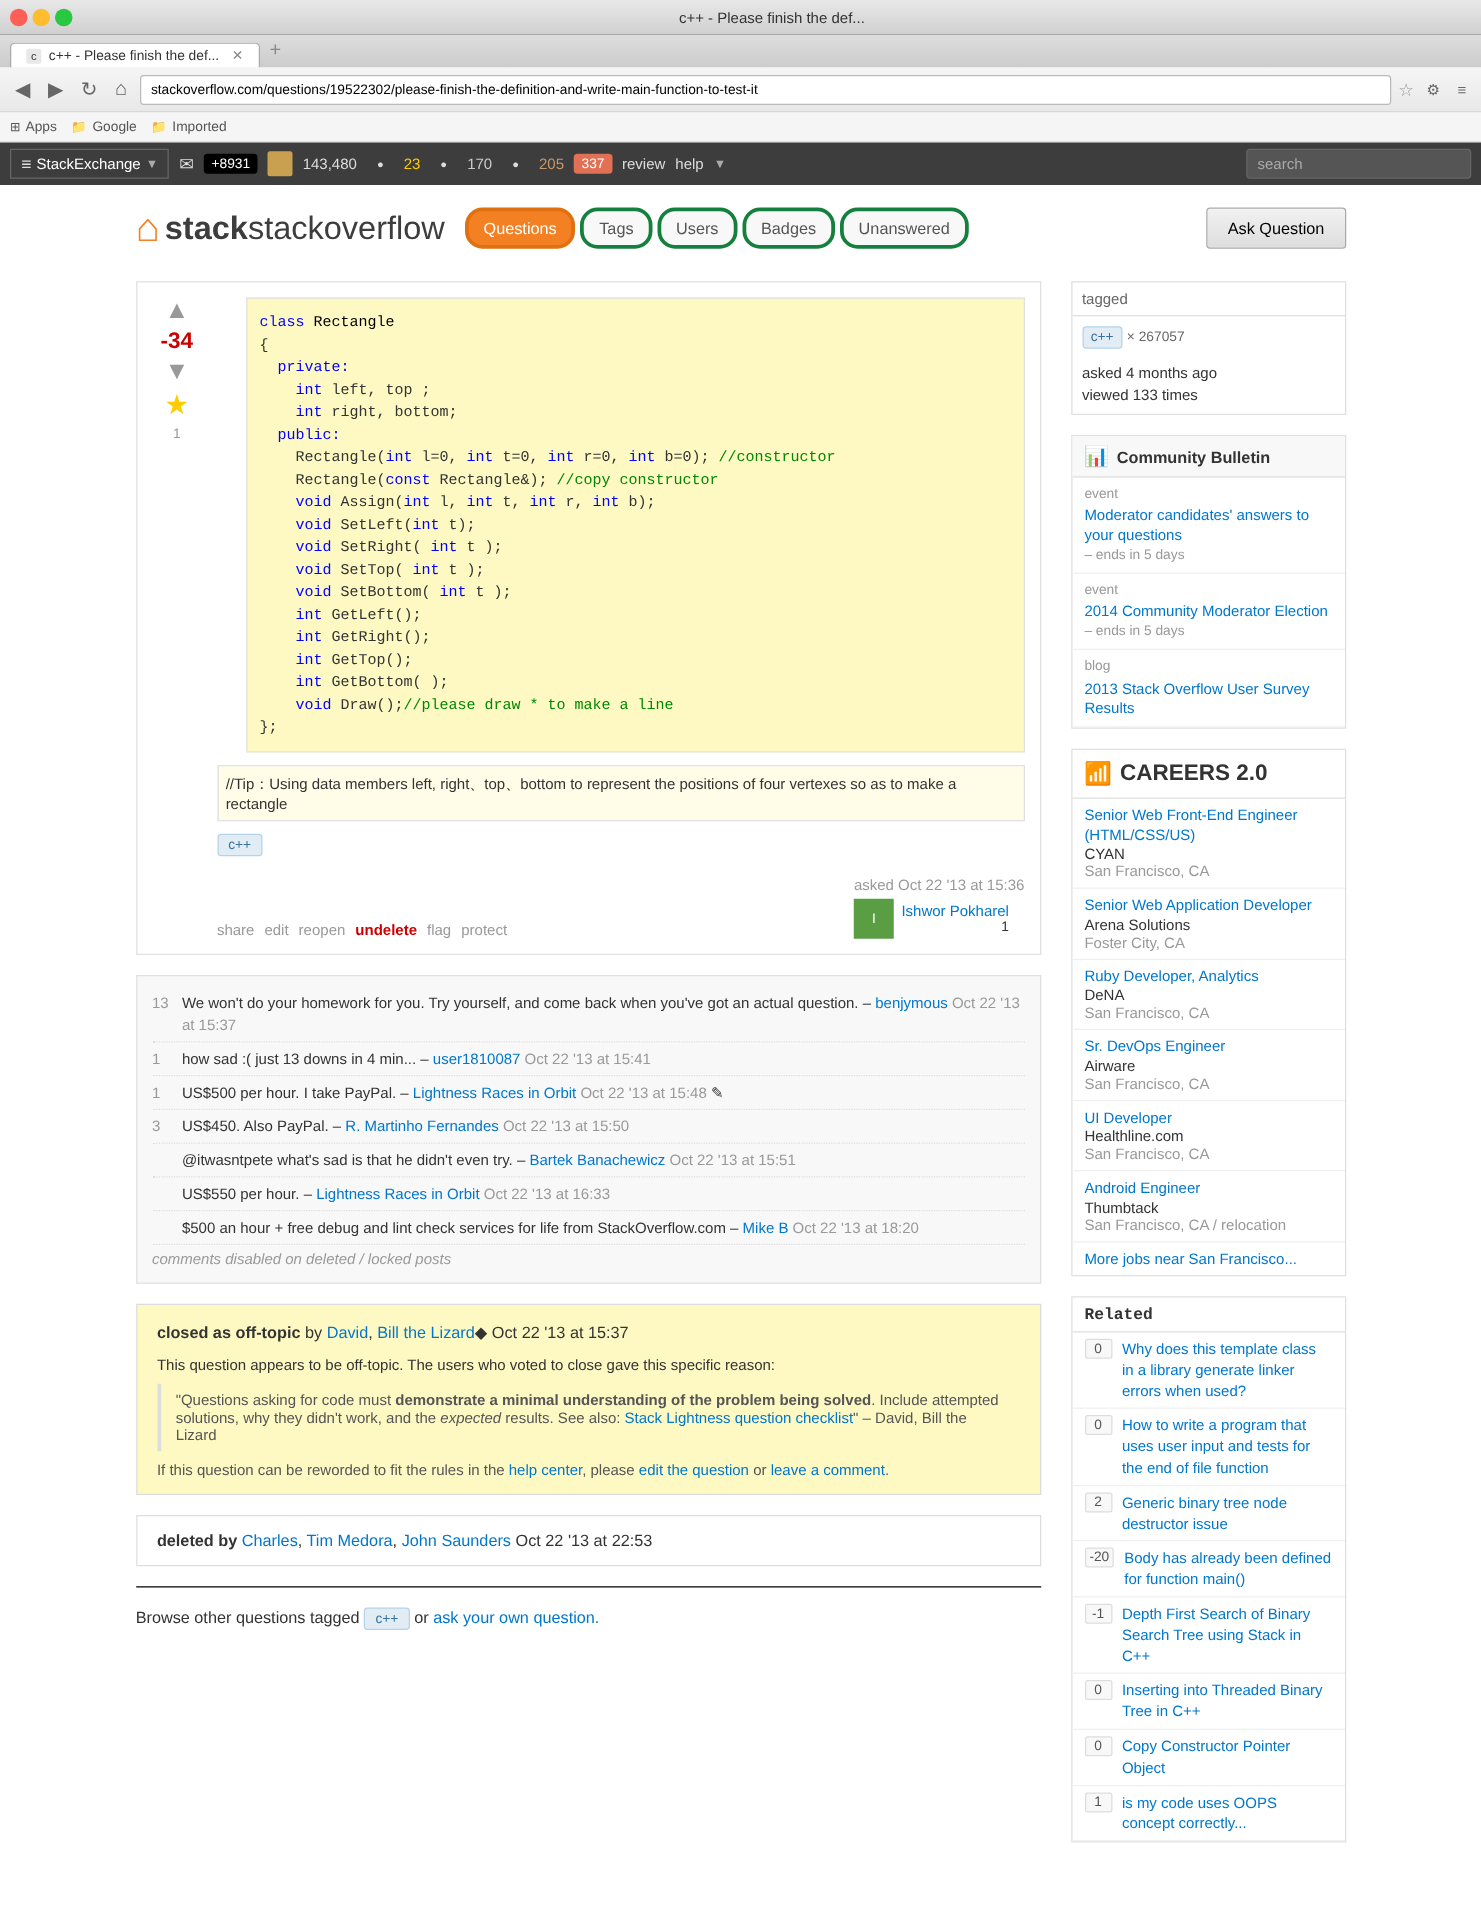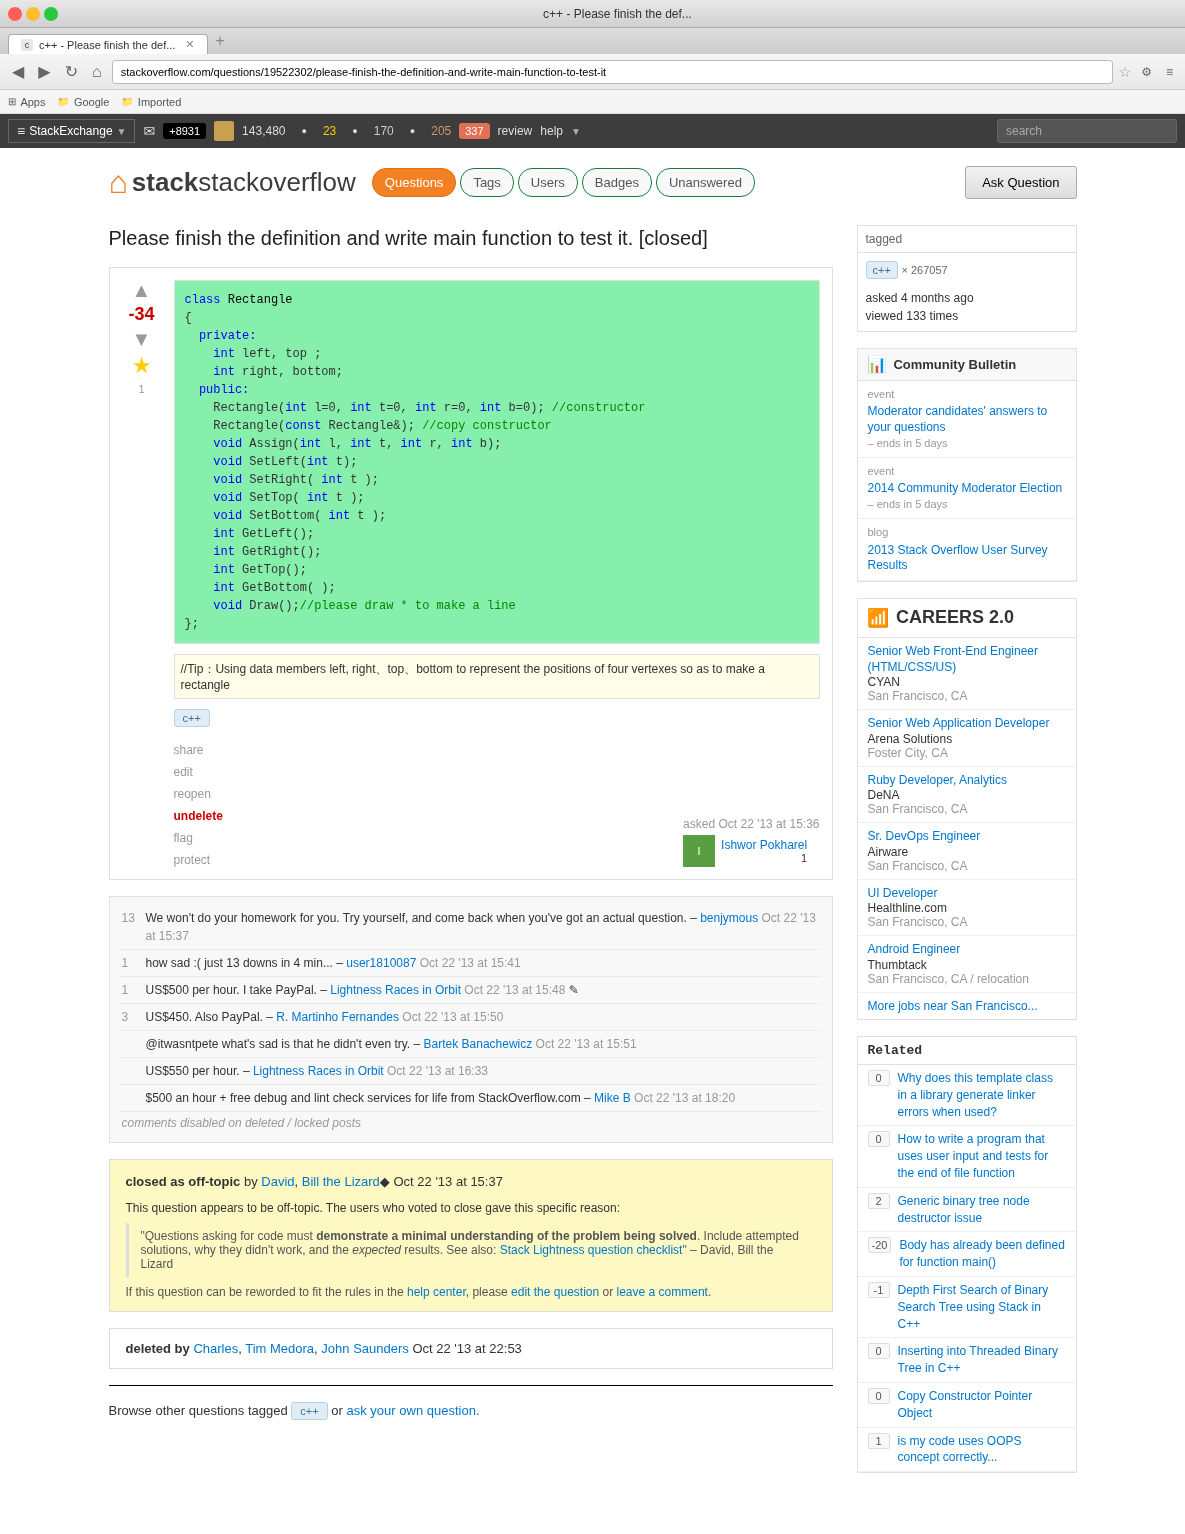--- a/index.html
+++ b/index.html
@@ -151,21 +151,21 @@
     .logo-icon { font-size: 32px; color: #f48024; }
     .logo-text { font-size: 26px; font-weight: normal; color: #3d3d3d; }
 
     .so-main-nav {
       display: flex;
       gap: 4px;
       align-items: center;
     }
     .nav-btn-so {
       padding: 6px 12px;
-      border: 1px solid #15803d;
+      border: 3px solid #15803d;
       border-radius: 14px;
       background: #f8f8f8;
       font-size: 13px;
       cursor: pointer;
       color: #555;
     }
     .nav-btn-so.active {
       background: #f48024;
       color: #fff;
       border-color: #e07010;
@@ -221,28 +221,29 @@
       color: #999;
       line-height: 1;
     }
     .vote-count { font-size: 18px; color: #555; font-weight: bold; }
     .vote-count.negative { color: #c00; }
     .fav-star { color: #ffcc00; font-size: 22px; cursor: pointer; }
     .fav-count { font-size: 11px; color: #999; }
 
     .question-content { flex: 1; }
     .code-block {
-      background: #86efac;
+      background: #fef9c3;
       border: 1px solid #e0e0e0;
       padding: 10px;
       font-family: 'Courier New', monospace;
       font-size: 12px;
       line-height: 1.5;
       margin-bottom: 10px;
       white-space: pre;
+      margin-left: 23px;
     }
     .code-kw { color: #00f; }
     .code-type { color: #00f; }
     .code-comment { color: #080; }
     .tip-text { font-size: 12px; color: #333; margin-bottom: 10px; background: #fffde7; padding: 6px; border: 1px solid #e0e0e0; }
     .tag-chip {
       display: inline-block;
       background: #e1ecf4;
       border: 1px solid #b3d3ea;
       color: #39739d;
@@ -252,21 +253,21 @@
       margin-bottom: 8px;
       cursor: pointer;
     }
     .question-meta {
       display: flex;
       justify-content: space-between;
       align-items: flex-end;
       margin-top: 8px;
       font-size: 12px;
     }
-    .meta-actions { display: flex; gap: 8px; color: #999; flex-direction: column; }
+    .meta-actions { display: flex; gap: 8px; color: #999; }
     .meta-link { color: #999; cursor: pointer; text-decoration: none; }
     .meta-link.danger { color: #c00; font-weight: bold; }
     .meta-user { text-align: right; }
     .meta-user-name { color: #07c; cursor: pointer; }
     .meta-rep { font-size: 11px; }
     .asked-date { color: #999; }
 
     
     .comments-section {
       border: 1px solid #e0e0e0;
@@ -500,21 +501,20 @@
       <button class="nav-btn-so">Users</button>
       <button class="nav-btn-so">Badges</button>
       <button class="nav-btn-so">Unanswered</button>
     </div>
     <button class="ask-btn">Ask Question</button>
   </div>
 
   <div class="content-area">
 
     <div class="question-area">
-      <h1 class="question-title">Please finish the definition and write main function to test it. [closed]</h1>
 
       <div class="question-body">
         <div class="vote-section">
           <button class="vote-up">▲</button>
           <span class="vote-count negative">-34</span>
           <button class="vote-down">▼</button>
           <span class="fav-star">★</span>
           <span class="fav-count">1</span>
         </div>
         <div class="question-content">

